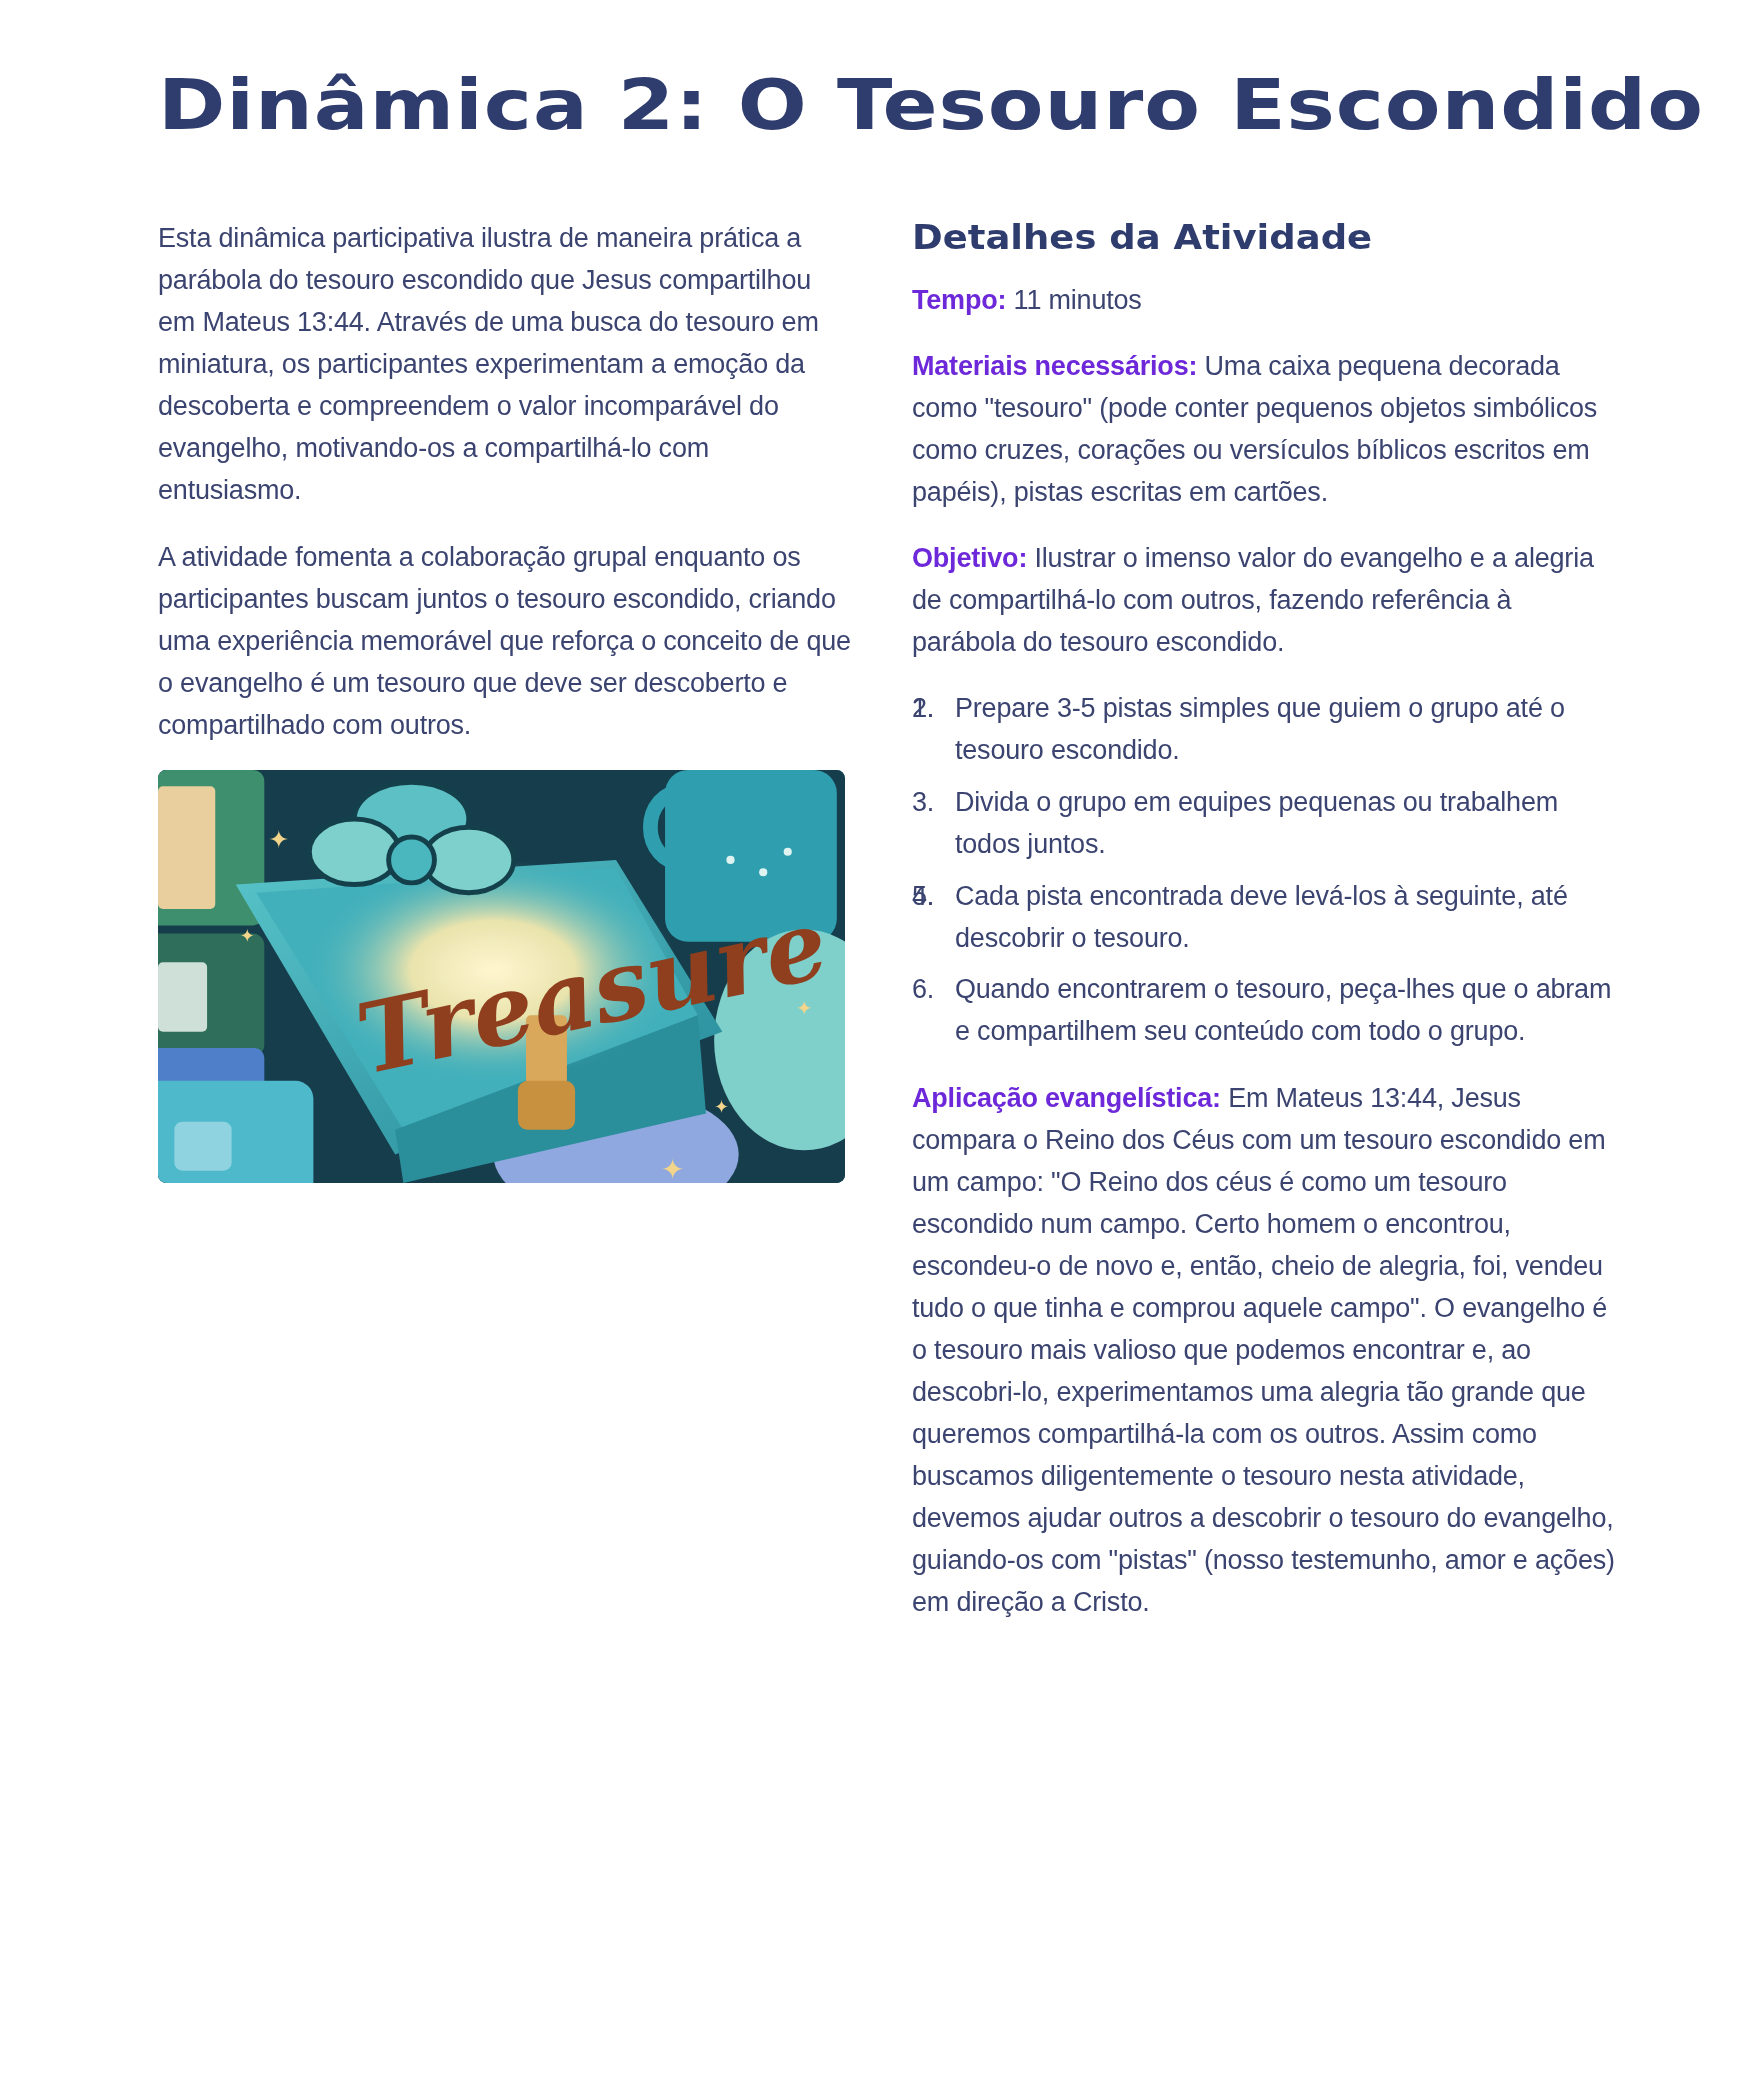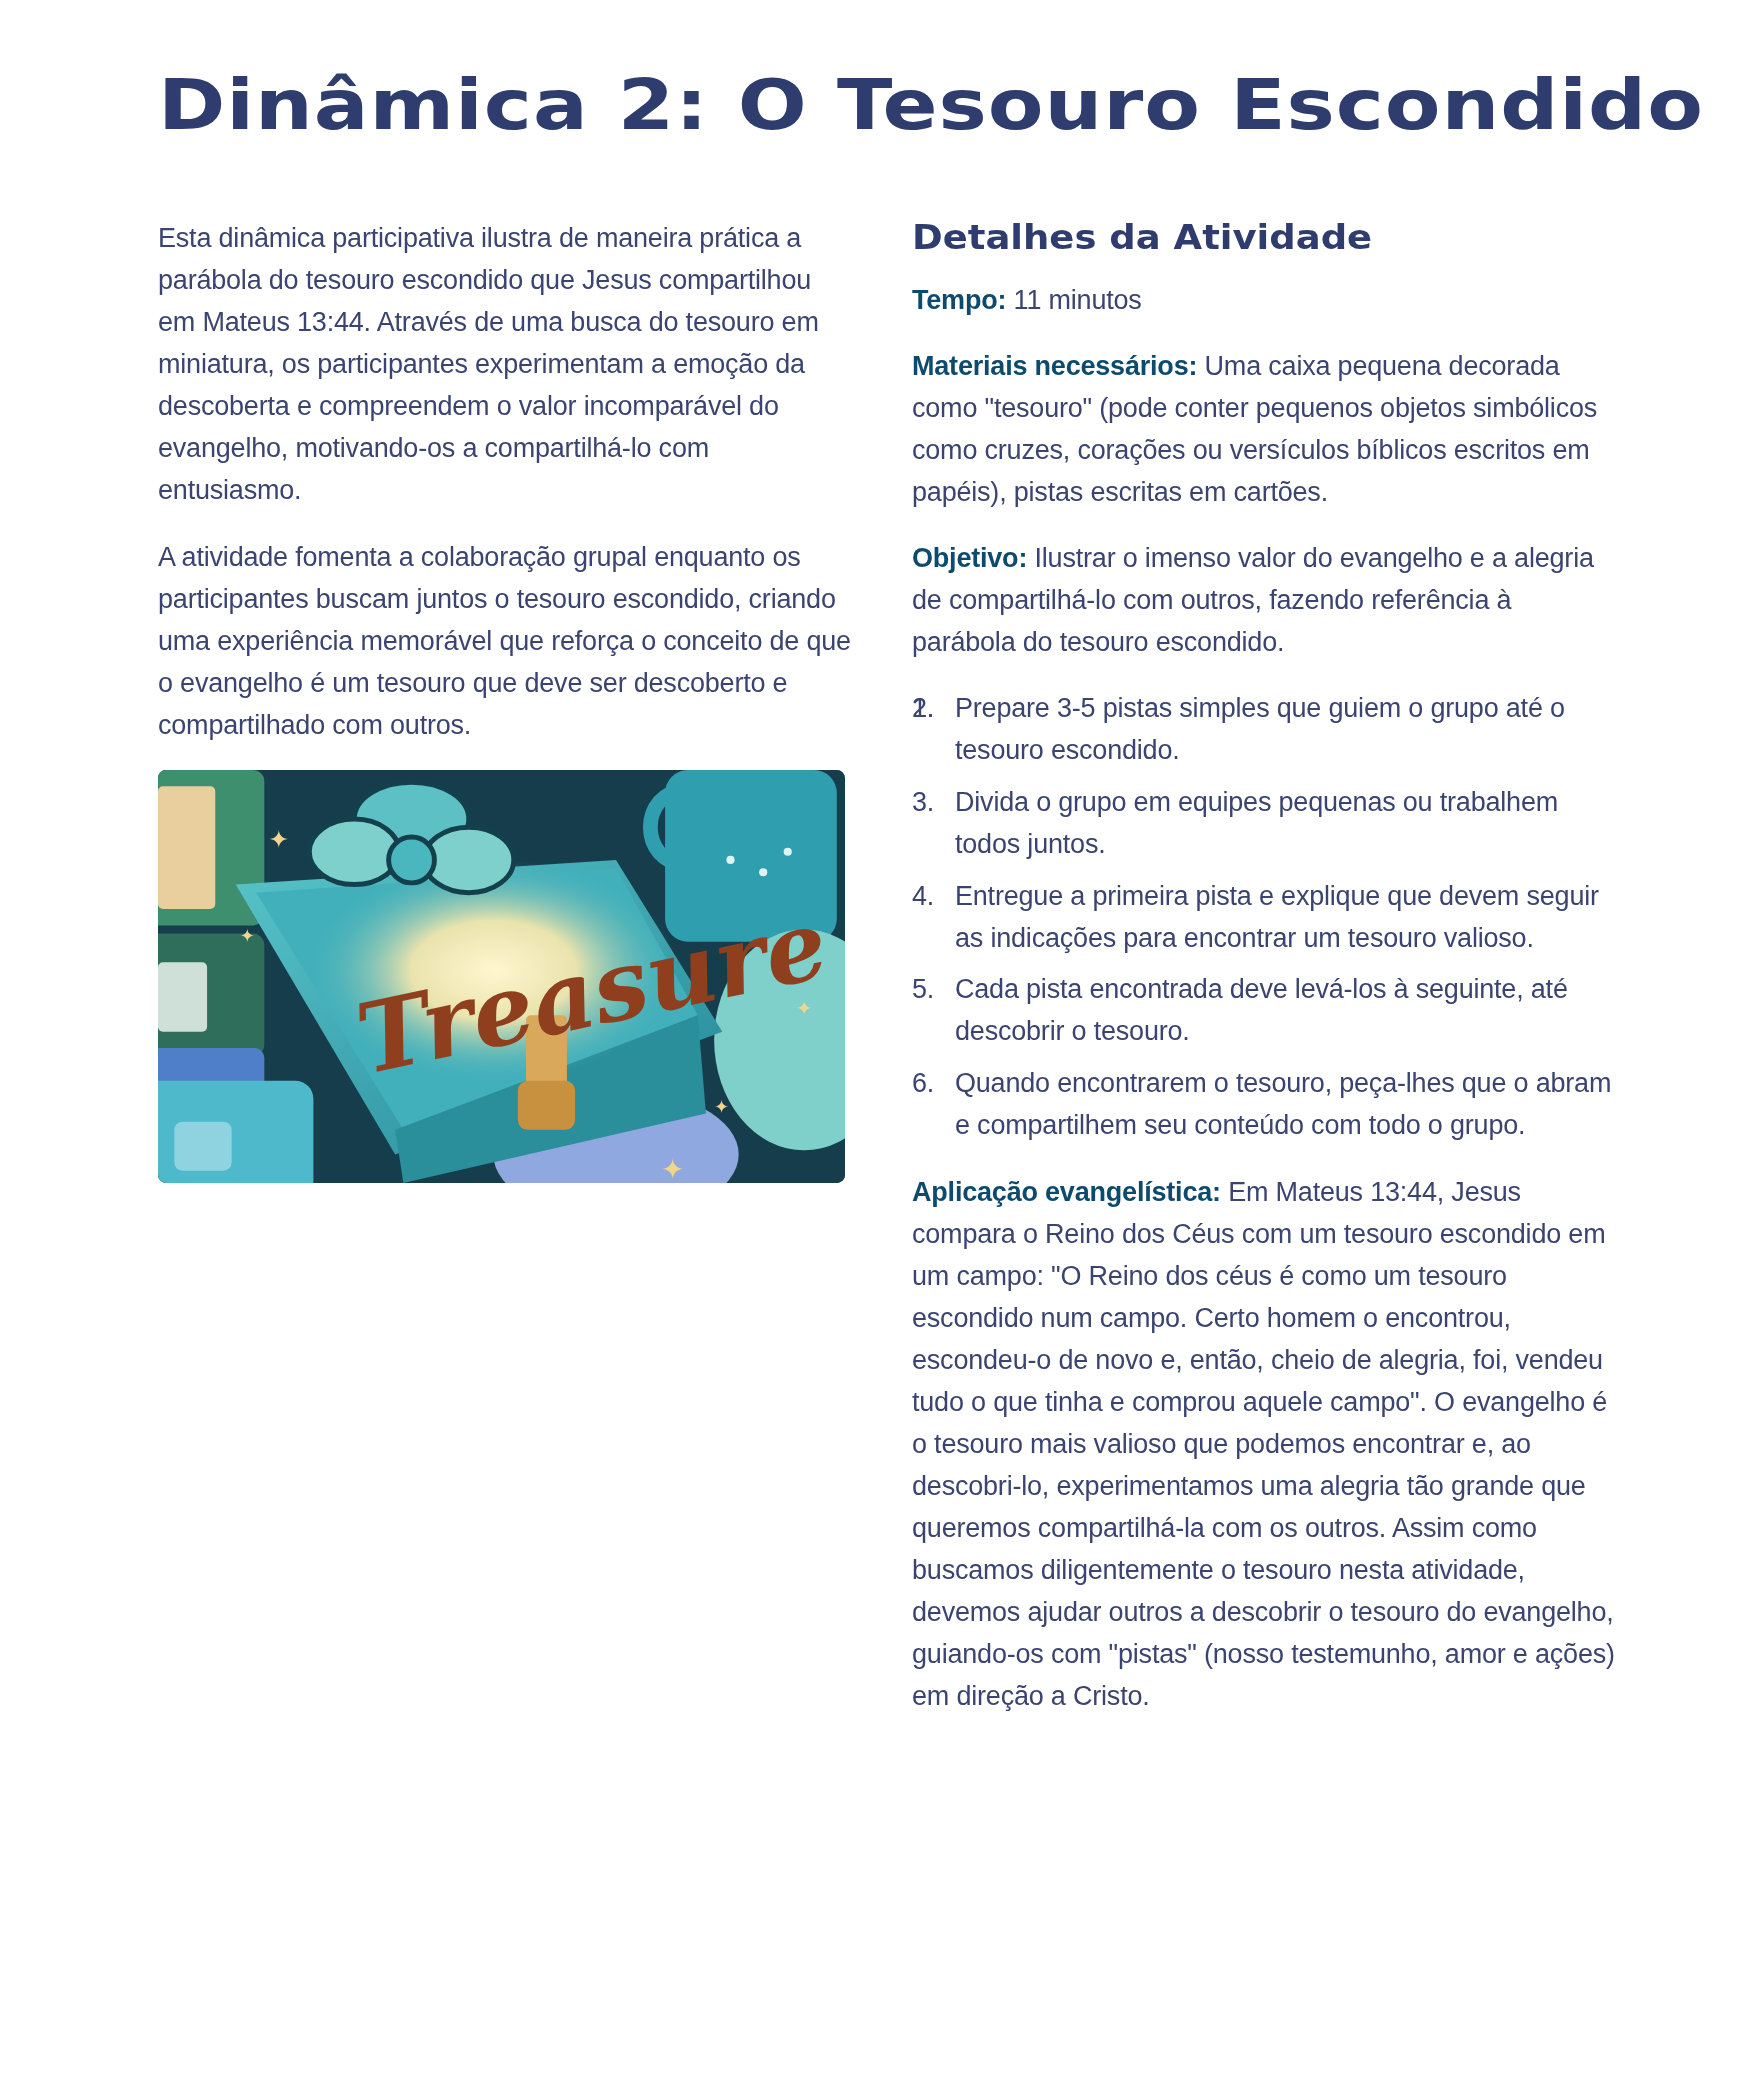--- a/index.html
+++ b/index.html
@@ -30,21 +30,21 @@
   }
   .col-left p { margin-bottom: 24.5px; }
   .col-right p { margin-bottom: 24px; }
   .section-heading {
     margin: 0 0 18px 0;
     font-family: "DejaVu Sans", sans-serif;
     font-weight: bold; font-size: 33px; color: #2f3c6e;
     transform: scaleX(1.12); transform-origin: left top; white-space: nowrap;
     line-height: 47px;
   }
-  b.label { font-weight: bold; color: #0c4a6e; }
+  b.label { font-weight: bold; color: #6d28d9; }
   ol { margin: 0 0 24.5px 0; padding: 0; list-style: none; }
   ol li { position: relative; padding-left: 43px; margin-bottom: 9.8px; }
   ol li .num { position: absolute; left: 0; top: 0; }
   .hero-image {
     width: 687px; height: 413px; border-radius: 8.2px; overflow: hidden;
     position: relative; margin-top: 4.9px;
     background: linear-gradient(135deg, #1f5a68 0%, #2d8c98 35%, #3fb1bd 55%, #1c4e5e 100%);
   }
 </style>
 </head>
@@ -120,20 +120,20 @@
 
   <p><b class="label">Materiais necessários:</b><span> Uma caixa pequena decorada como "tesouro" (pode conter pequenos objetos simbólicos como cruzes, corações ou versículos bíblicos escritos em papéis), pistas escritas em cartões.</span></p>
 
   <p><b class="label">Objetivo:</b><span> Ilustrar o imenso valor do evangelho e a alegria de compartilhá-lo com outros, fazendo referência à parábola do tesouro escondido.</span></p>
 
 
   <ol>
     <li><span class="num">1.</span></li>
     <li><span class="num">2.</span><span>Prepare 3-5 pistas simples que guiem o grupo até o tesouro escondido.</span></li>
     <li><span class="num">3.</span><span>Divida o grupo em equipes pequenas ou trabalhem todos juntos.</span></li>
-    <li><span class="num">4.</span><span>Entregue a primeira pista e explique que devem seguir as indicações para encontrar um tesouro valioso.</span></li>
+    <li><span class="num">4.</span></li>
     <li><span class="num">5.</span><span>Cada pista encontrada deve levá-los à seguinte, até descobrir o tesouro.</span></li>
     <li><span class="num">6.</span><span>Quando encontrarem o tesouro, peça-lhes que o abram e compartilhem seu conteúdo com todo o grupo.</span></li>
   </ol>
 
   <p><b class="label">Aplicação evangelística:</b><span> Em Mateus 13:44, Jesus compara o Reino dos Céus com um tesouro escondido em um campo: "O Reino dos céus é como um tesouro escondido num campo. Certo homem o encontrou, escondeu-o de novo e, então, cheio de alegria, foi, vendeu tudo o que tinha e comprou aquele campo". O evangelho é o tesouro mais valioso que podemos encontrar e, ao descobri-lo, experimentamos uma alegria tão grande que queremos compartilhá-la com os outros. Assim como buscamos diligentemente o tesouro nesta atividade, devemos ajudar outros a descobrir o tesouro do evangelho, guiando-os com "pistas" (nosso testemunho, amor e ações) em direção a Cristo.</span></p>
 </div>
 
 
 </body></html>

